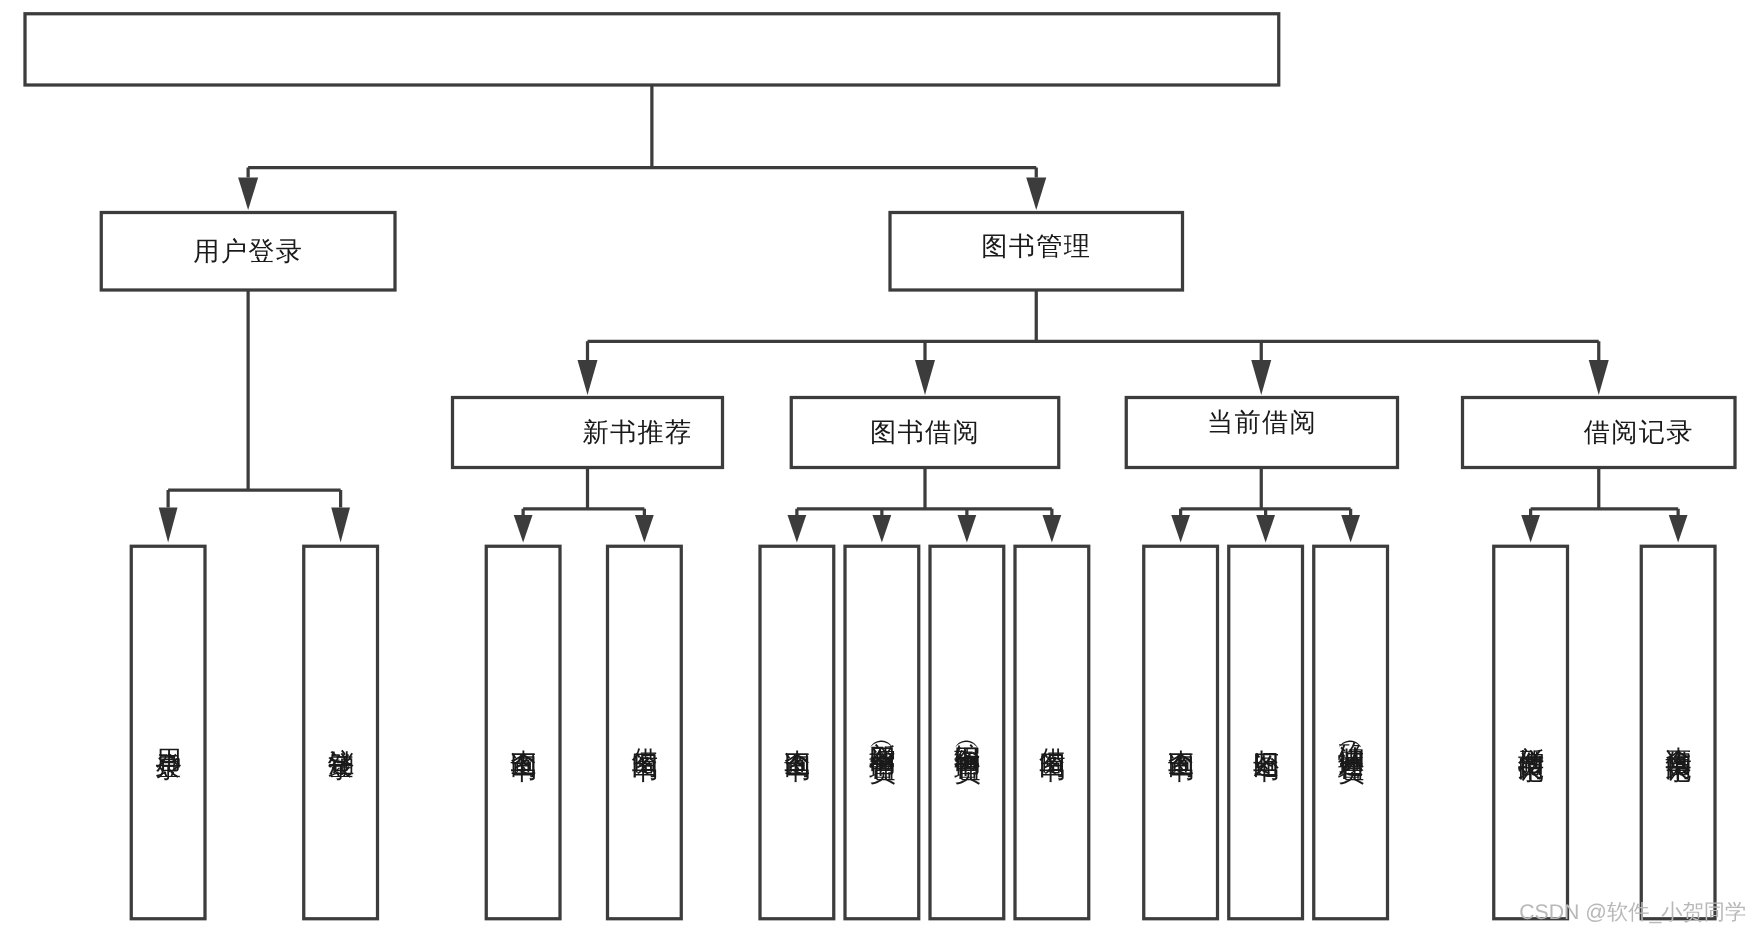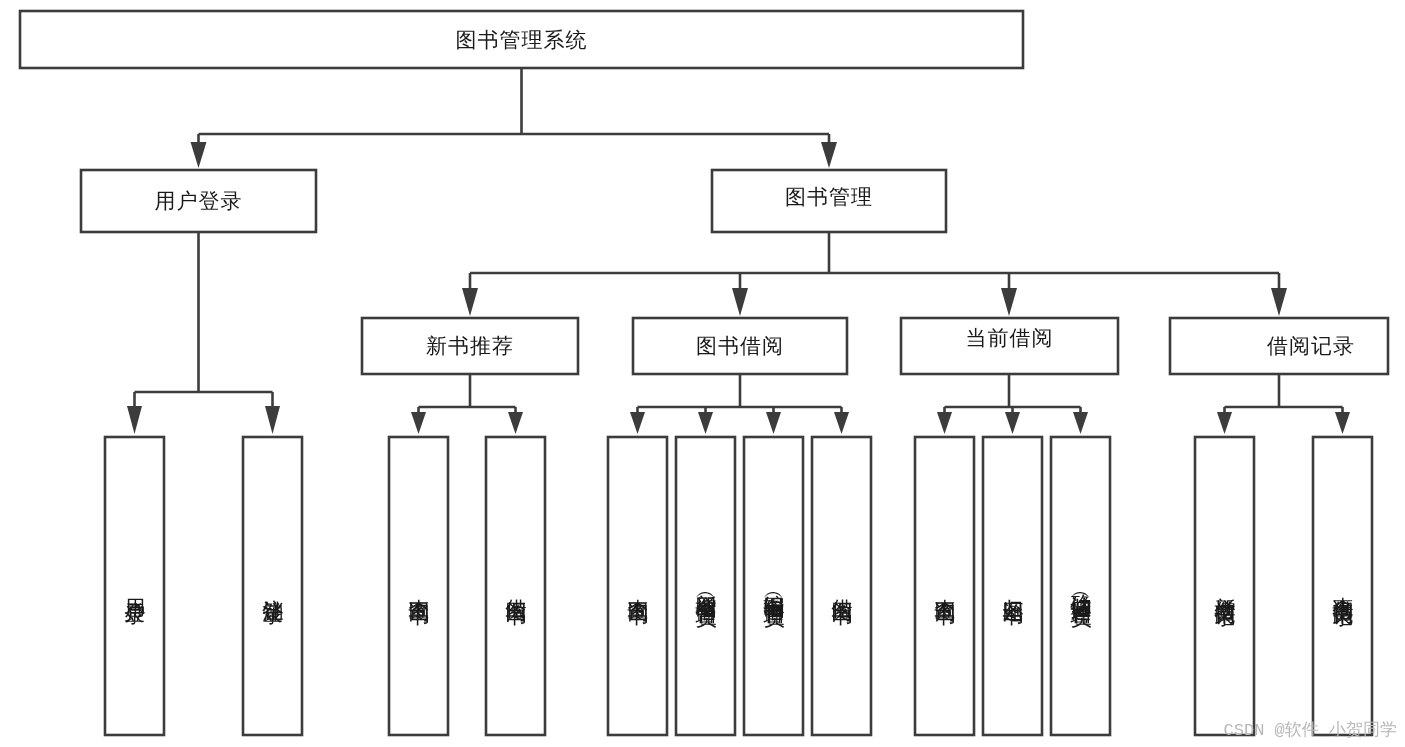--- a/index.html
+++ b/index.html
@@ -39,21 +39,21 @@
     stroke-linecap: butt;
   }
   .arrow-head {
     fill: #3c3c3c;
     stroke: none;
   }
   .watermark {
     position: absolute;
     right: 8px;
     bottom: 6px;
-    font-family: Liberation Mono, monospace;
+    font-family: Liberation Sans, sans-serif;
     font-size: 17px;
     color: #b8b8b8;
     white-space: nowrap;
     pointer-events: none;
     user-select: none;
   }
   .vlabel-holder {
     position: absolute;
     display: flex;
     align-items: center;
@@ -177,26 +177,25 @@
     <rect class="node-box" x="676" y="437" width="59" height="298"></rect>
     <rect class="node-box" x="744" y="437" width="59" height="298"></rect>
     <rect class="node-box" x="812" y="437" width="59" height="298"></rect>
     <rect class="node-box" x="915" y="437" width="59" height="298"></rect>
     <rect class="node-box" x="983" y="437" width="59" height="298"></rect>
     <rect class="node-box" x="1051" y="437" width="59" height="298"></rect>
     <rect class="node-box" x="1195" y="437" width="59" height="298"></rect>
     <rect class="node-box" x="1313" y="437" width="59" height="298"></rect>
   </svg>
 
-  <div class="hlabel-holder" style="left:20px; top:11px; width:1003px; height:57px;">图书管理系统</div>
 
   <div class="hlabel-holder" style="left:81px; top:170px; width:235px; height:62px;">用户登录</div>
   <div class="hlabel-holder" style="left:712px; top:170px; width:234px; height:54px;">图书管理</div>
 
-  <div class="hlabel-holder" style="left:362px; top:318px; width:216px; height:56px;">新书推荐</div>
+  <div class="hlabel-holder" style="left:362px; top:318px; width:216px; height:56px;padding-left:40px;">新书推荐</div>
   <div class="hlabel-holder" style="left:633px; top:318px; width:214px; height:56px;">图书借阅</div>
   <div class="hlabel-holder" style="left:901px; top:318px; width:217px; height:40px;">当前借阅</div>
   <div class="hlabel-holder" style="left:1170px; top:318px; width:218px; height:56px;margin-left:32px;">借阅记录</div>
 
   <div class="vlabel-holder" style="left:105px; top:437px; width:59px; height:298px;">用户登录</div>
   <div class="vlabel-holder" style="left:243px; top:437px; width:59px; height:298px;">注销登录</div>
   <div class="vlabel-holder" style="left:389px; top:437px; width:59px; height:298px;">查询图书</div>
   <div class="vlabel-holder" style="left:486px; top:437px; width:59px; height:298px;">借阅图书</div>
   <div class="vlabel-holder" style="left:608px; top:437px; width:59px; height:298px;">查询图书</div>
   <div class="vlabel-holder" style="left:676px; top:437px; width:59px; height:298px;">新增图书（管理员）</div>

